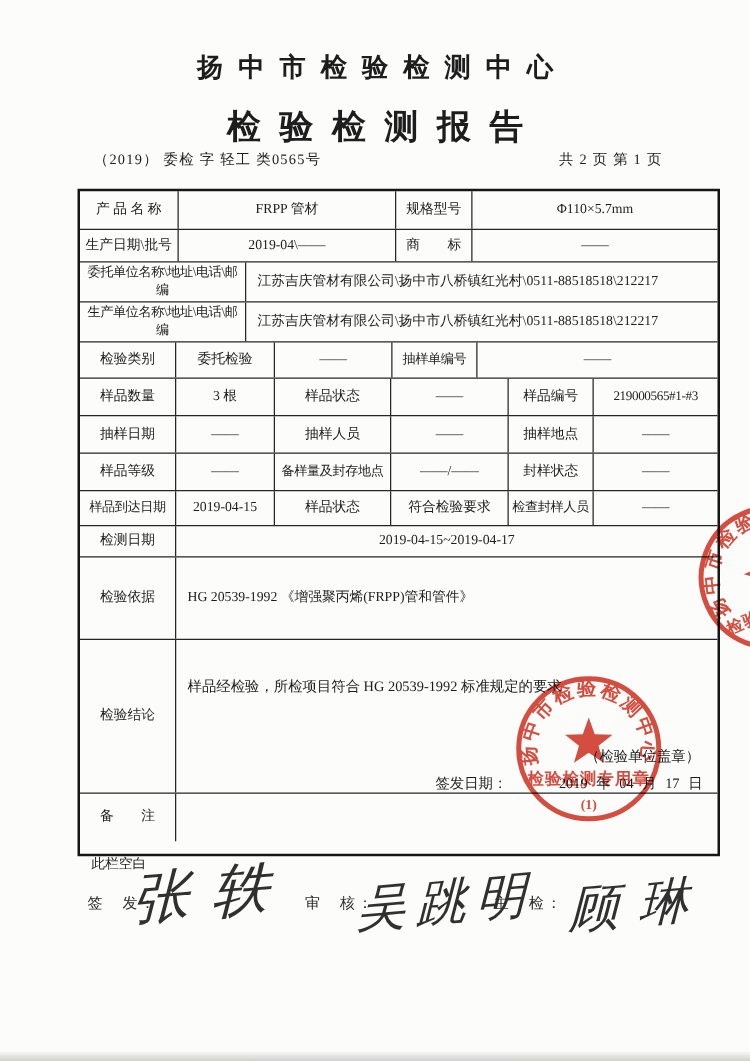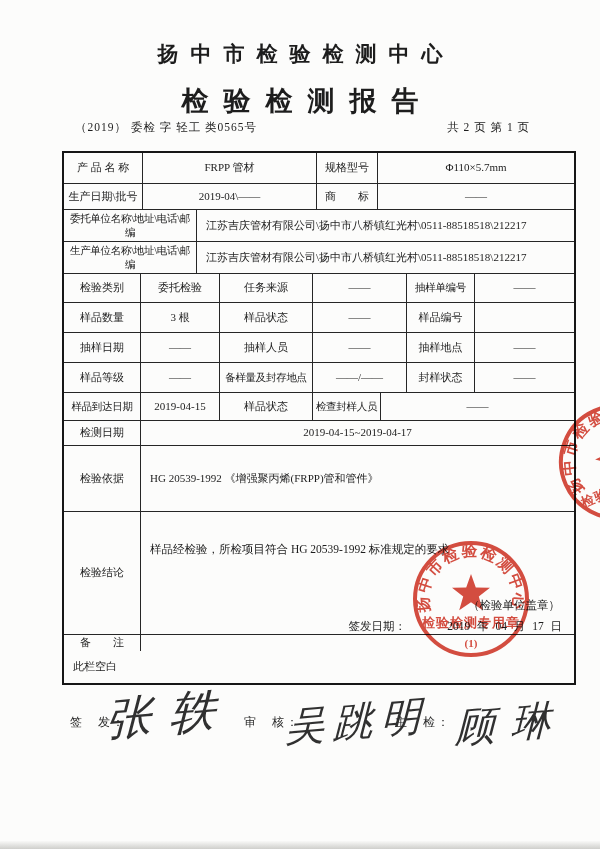--- a/index.html
+++ b/index.html
@@ -24,21 +24,21 @@
   
   .rtable{
     position:absolute;left:62px;top:151px;width:514px;
     border:2px solid #161616;box-sizing:border-box;background:transparent;
   }
   .trow{display:flex;align-items:stretch;border-bottom:1px solid #262626;box-sizing:border-box;}
   .trow:last-child{border-bottom:none;flex-direction:column;}
   .c{
     display:flex;align-items:center;justify-content:center;text-align:center;
     border-right:1px solid #262626;box-sizing:border-box;
-    font-size:11px;line-height:1.25;padding:1px 2px;
+    font-size:11px;line-height:1.25;padding:12px 2px;
   }
   .grow{flex:1;border-right:none;}
   .cl{justify-content:flex-start;text-align:left;padding-left:9px;}
   .small{font-size:10.5px;letter-spacing:-0.3px;}
   .conc{
     flex:1;border-right:none;position:relative;box-sizing:border-box;
     font-size:11.5px;padding:30px 10px 0 9px;text-align:left;
   }
   .seal-note{position:absolute;right:14px;top:86px;font-size:11.5px;}
   .issue-date{position:absolute;right:12px;top:107px;font-size:11.5px;white-space:pre;word-spacing:4px;}
@@ -95,32 +95,32 @@
     </div>
 
     <div class="trow" style="height:32px">
       <div class="c small" style="width:133px">生产单位名称\地址\电话\邮编</div>
       <div class="c grow cl">江苏吉庆管材有限公司\扬中市八桥镇红光村\0511-88518518\212217</div>
     </div>
 
     <div class="trow" style="height:29px">
       <div class="c" style="width:77px">检验类别</div>
       <div class="c" style="width:79px">委托检验</div>
-      <div class="c" style="width:93px">任务来源</div>
       <div class="c" style="width:94px">——</div>
       <div class="c small" style="width:68px">抽样单编号</div>
       <div class="c grow">——</div>
     </div>
 
     <div class="trow" style="height:30px">
       <div class="c" style="width:77px">样品数量</div>
       <div class="c" style="width:79px">3 根</div>
       <div class="c" style="width:93px">样品状态</div>
       <div class="c" style="width:94px">——</div>
       <div class="c" style="width:68px">样品编号</div>
+      <div class="c grow small">219000565#1-#3</div>
     </div>
 
     <div class="trow" style="height:30px">
       <div class="c" style="width:77px">抽样日期</div>
       <div class="c" style="width:79px">——</div>
       <div class="c" style="width:93px">抽样人员</div>
       <div class="c" style="width:94px">——</div>
       <div class="c" style="width:68px">抽样地点</div>
       <div class="c grow">——</div>
     </div>
@@ -131,20 +131,21 @@
       <div class="c small" style="width:93px">备样量及封存地点</div>
       <div class="c" style="width:94px">——/——</div>
       <div class="c" style="width:68px">封样状态</div>
       <div class="c grow">——</div>
     </div>
 
     <div class="trow" style="height:28px">
       <div class="c small" style="width:77px">样品到达日期</div>
       <div class="c" style="width:79px">2019-04-15</div>
       <div class="c" style="width:93px">样品状态</div>
+      <div class="c" style="width:94px">符合检验要求</div>
       <div class="c small" style="width:68px">检查封样人员</div>
       <div class="c grow">——</div>
     </div>
 
     <div class="trow" style="height:25px">
       <div class="c" style="width:77px">检测日期</div>
       <div class="c grow">2019-04-15~2019-04-17</div>
     </div>
 
     <div class="trow" style="height:66px">

